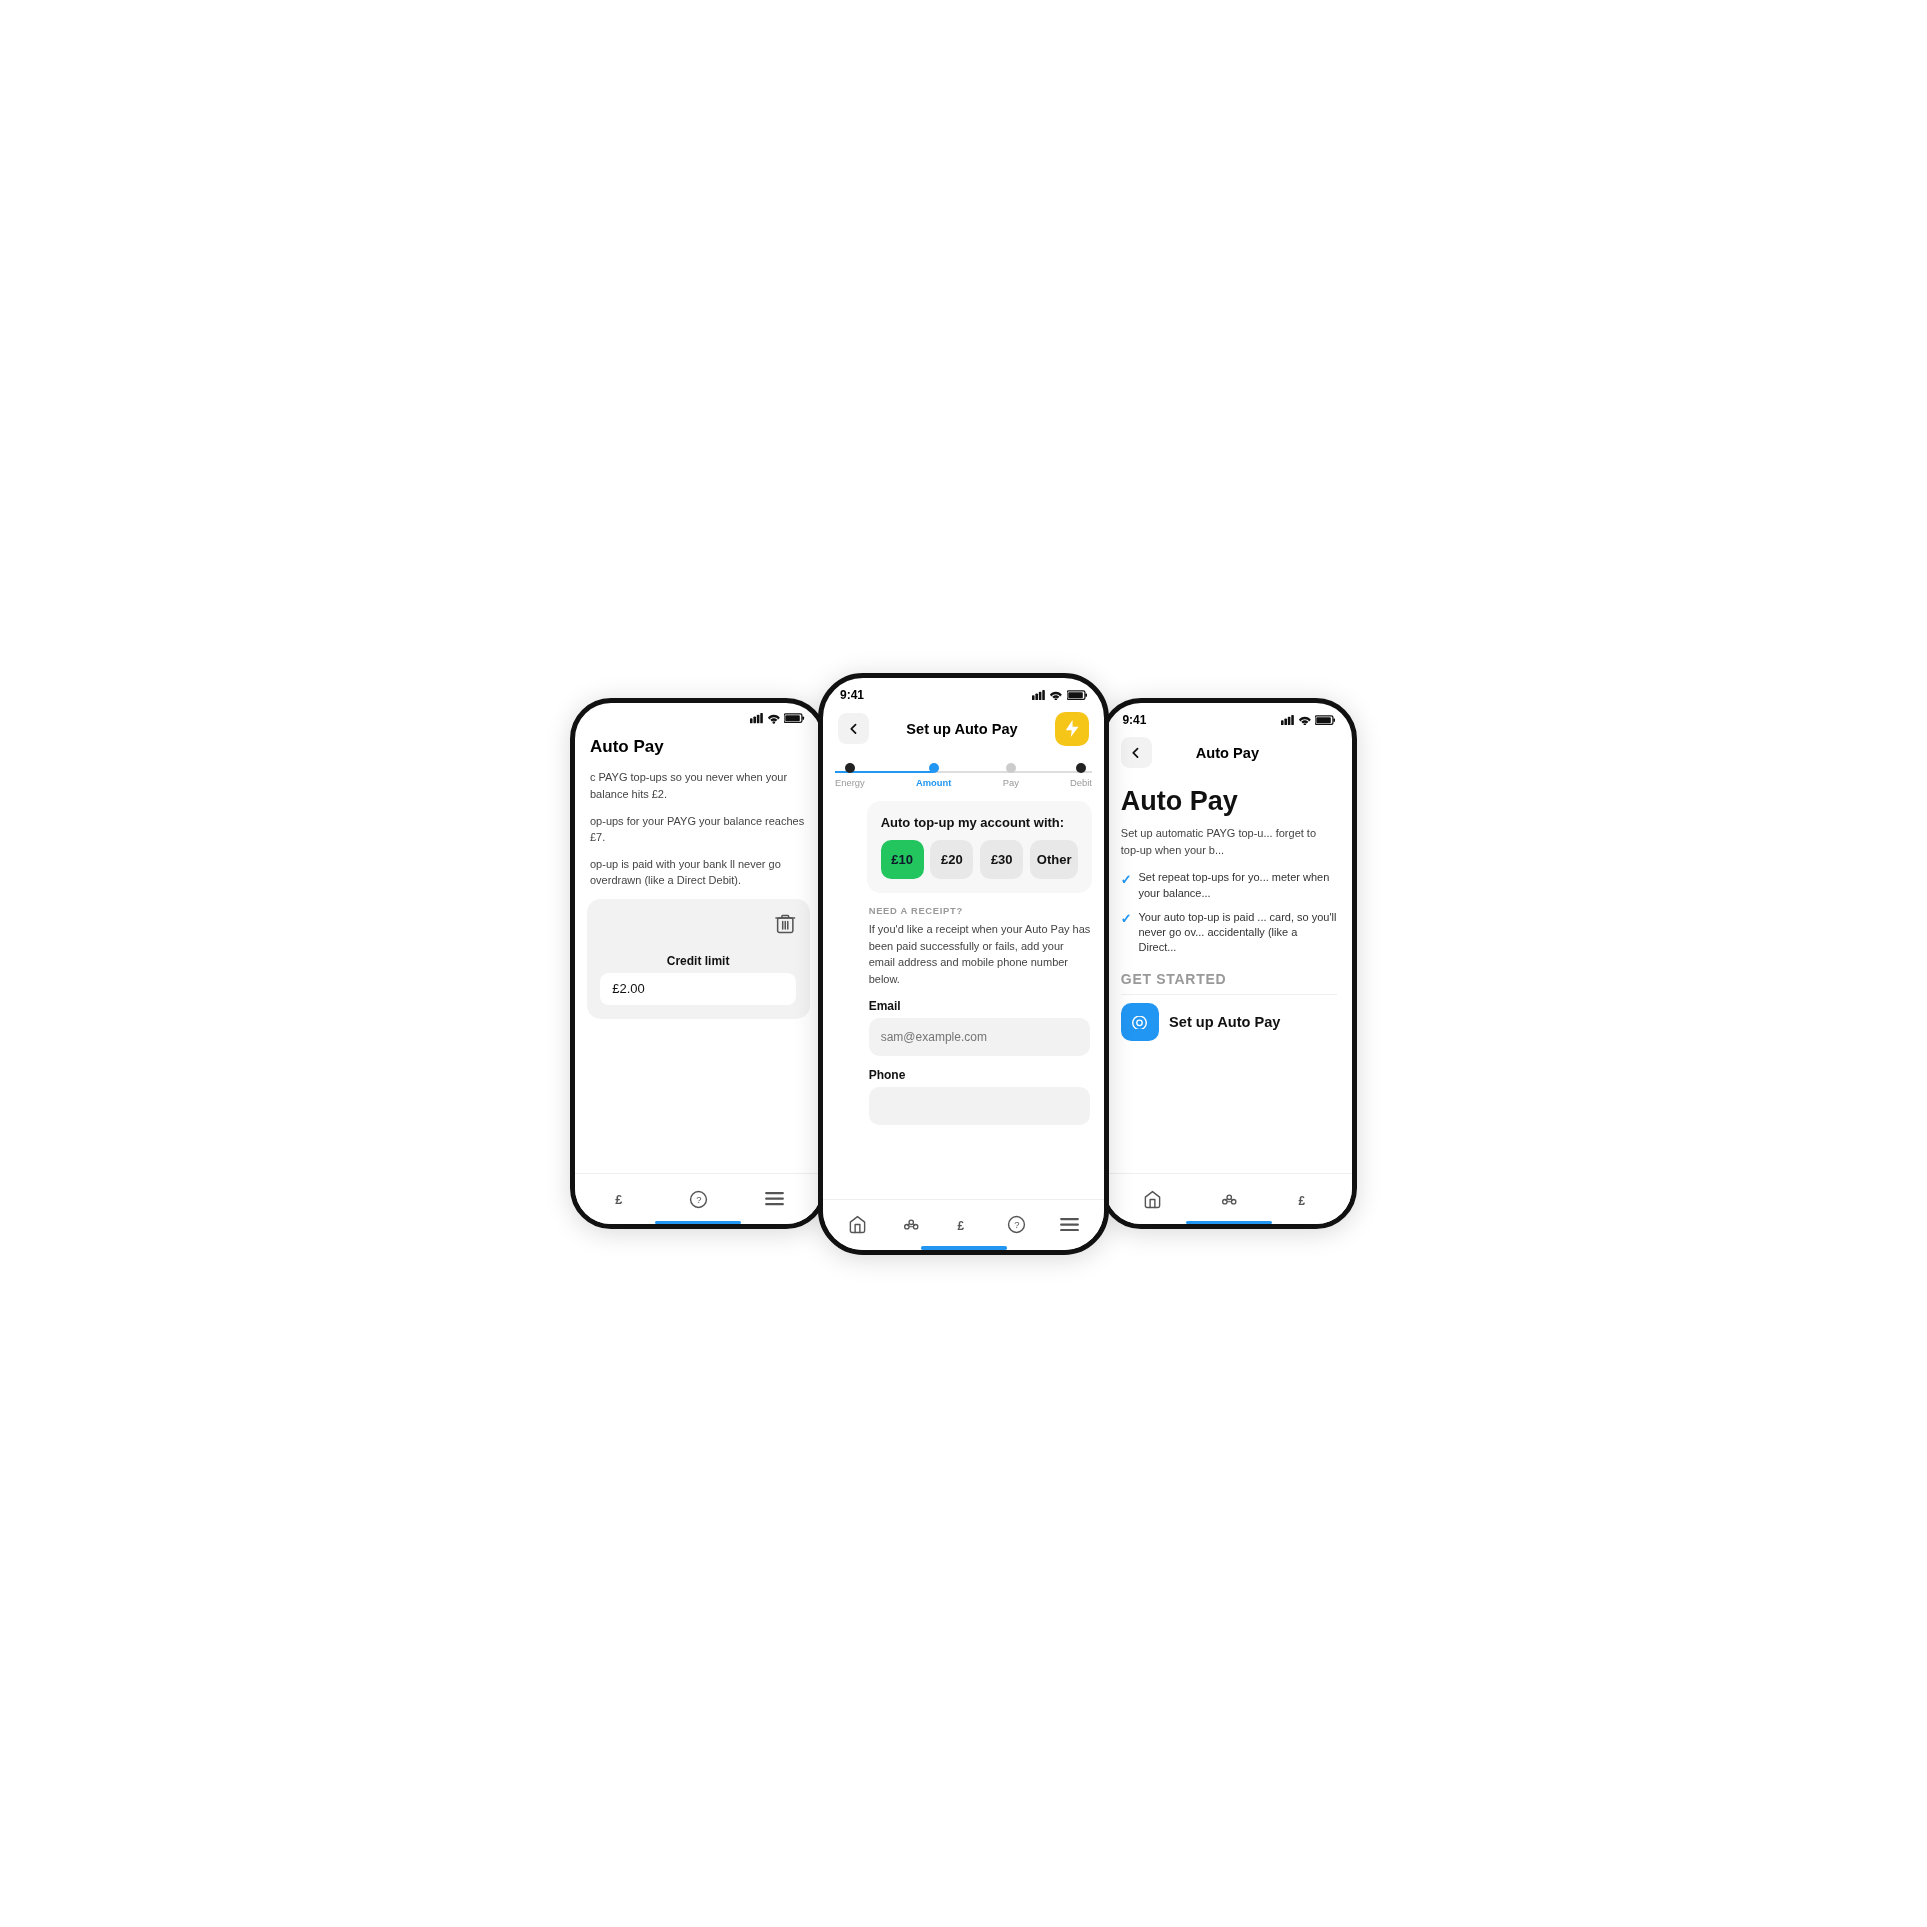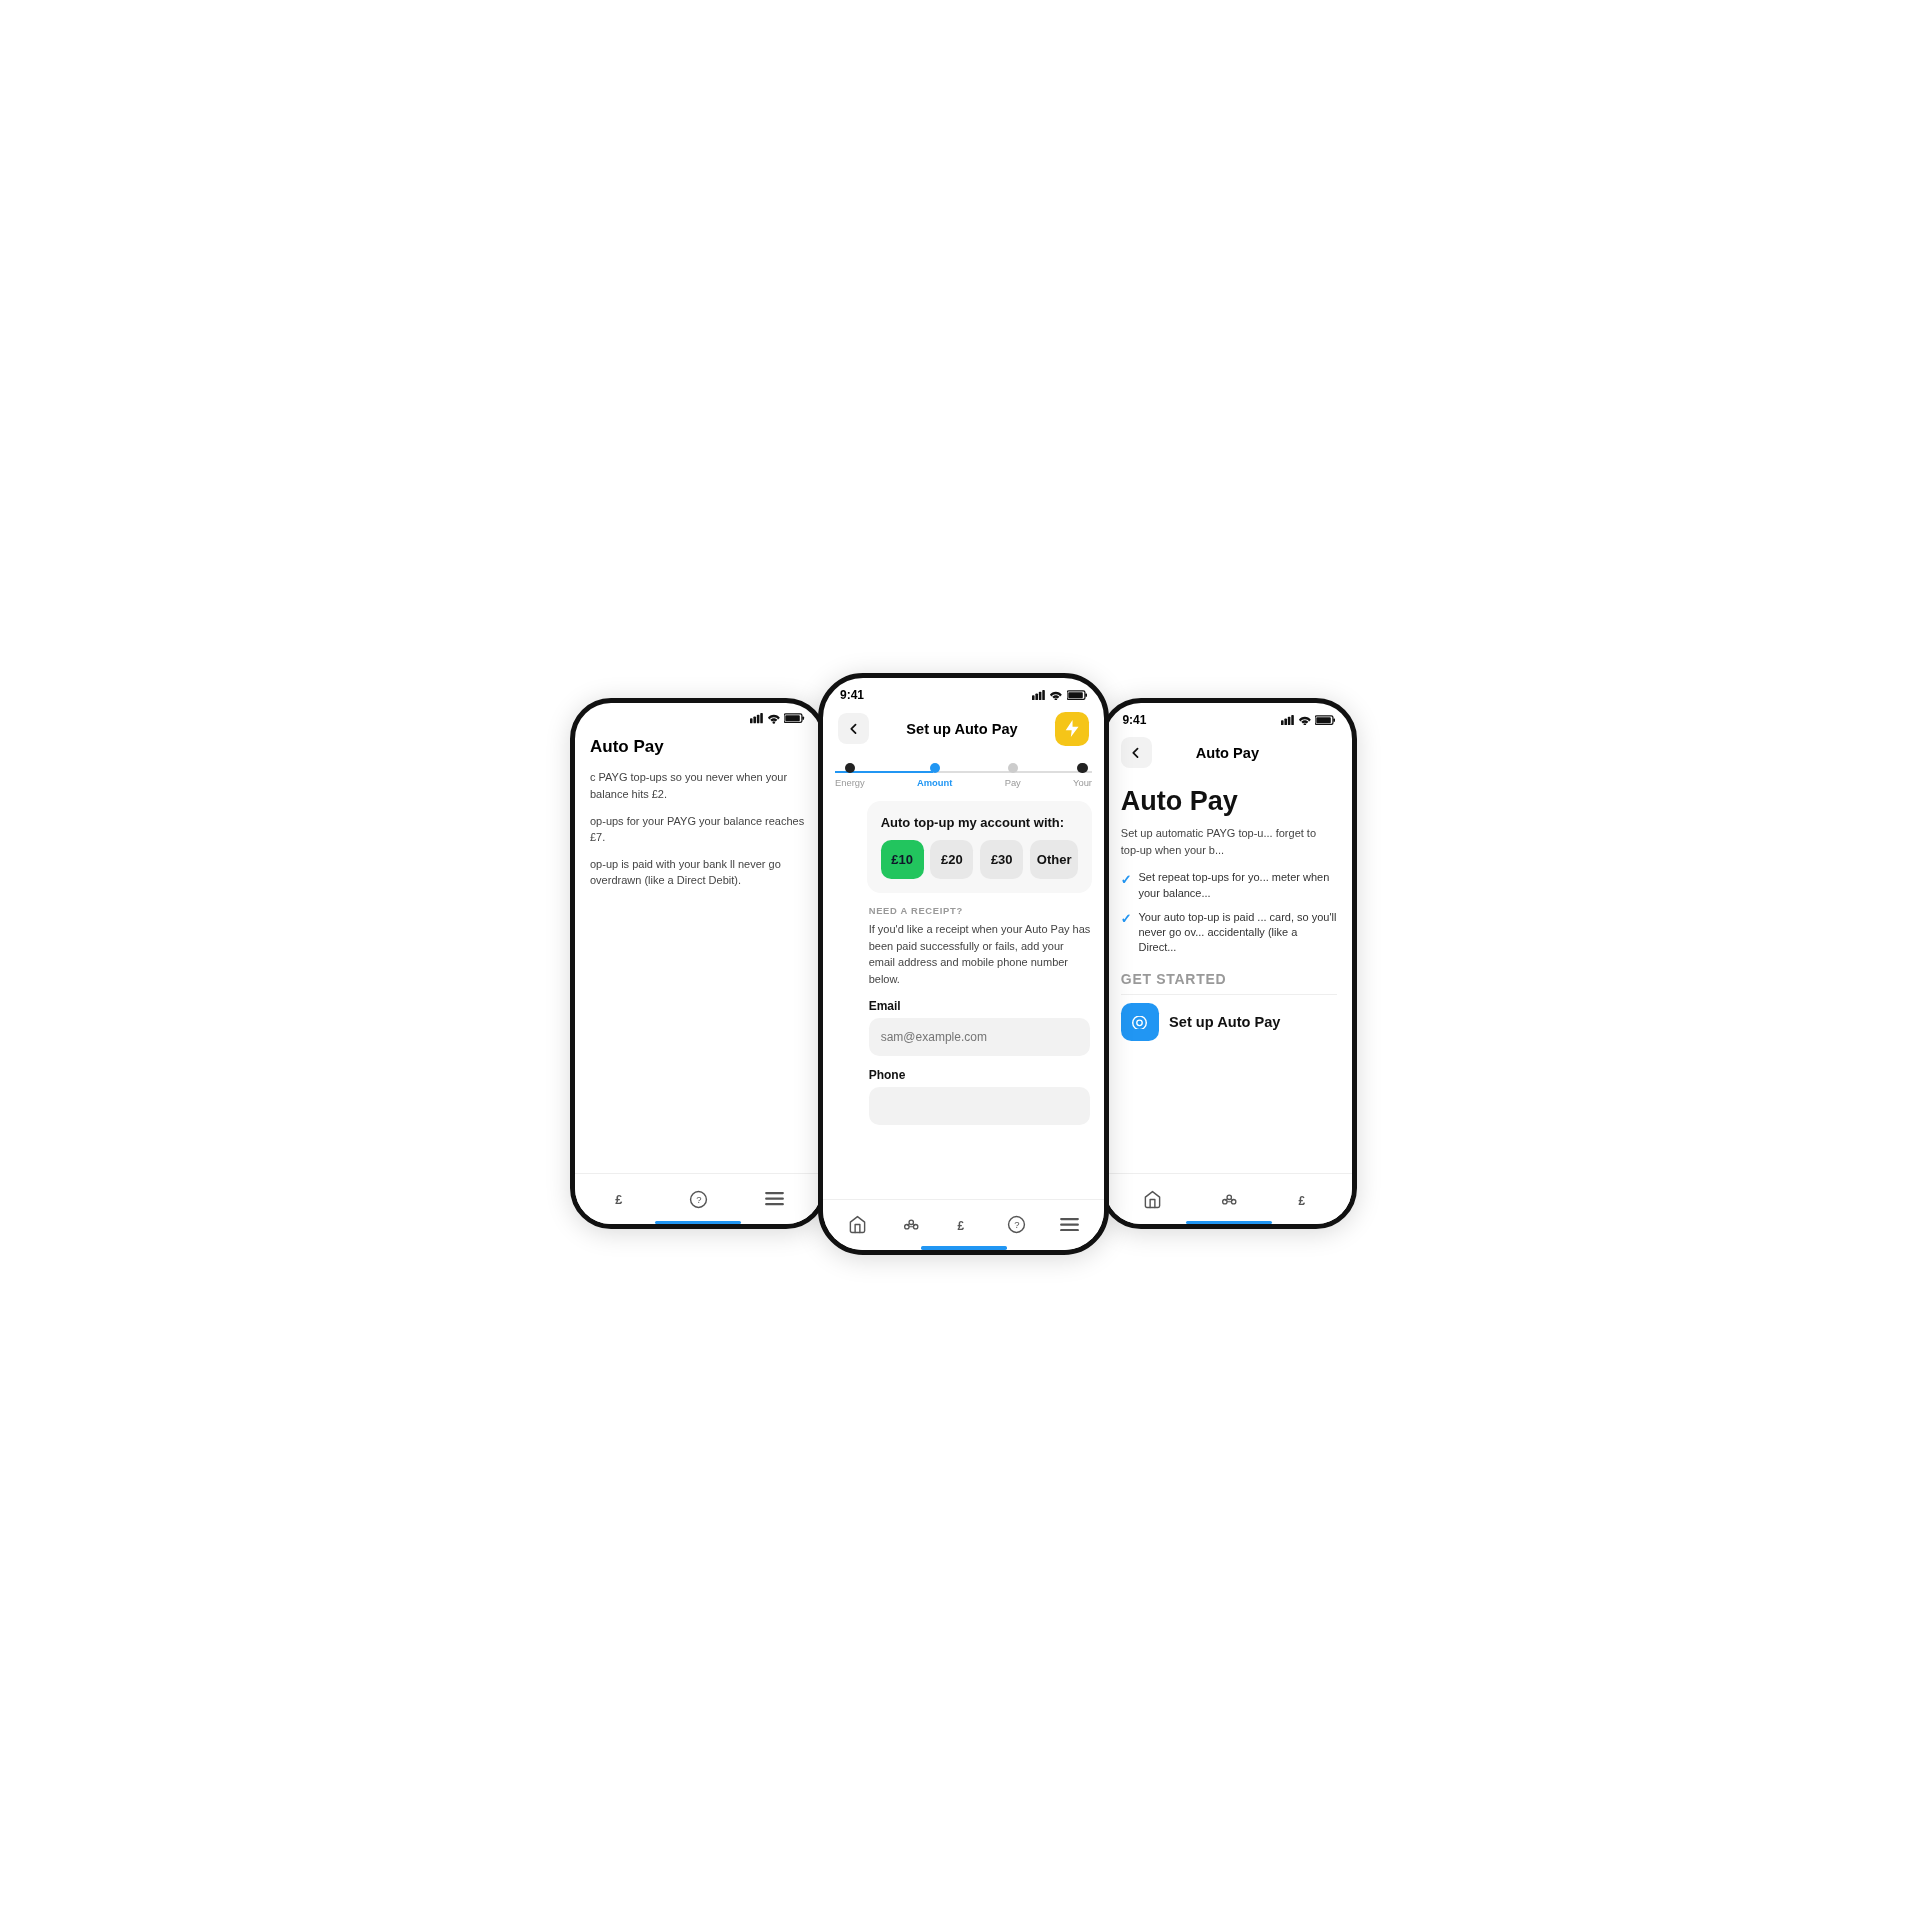--- a/index.html
+++ b/index.html
@@ -404,20 +404,32 @@
           </svg>
       </div>
     </div>
 
     <div class="left-content">
       <div class="left-page-title">Auto Pay</div>
       <div class="left-desc">c PAYG top-ups so you never when your balance hits £2.</div>
       <div class="left-desc">op-ups for your PAYG your balance reaches £7.</div>
       <div class="left-desc">op-up is paid with your bank ll never go overdrawn (like a Direct Debit).</div>
 
+      <div class="credit-card">
+        <div class="trash-icon">
+          <svg width="20.5" height="22" viewBox="0 0 24 26" fill="none">
+            <rect x="3" y="6" width="18" height="17" rx="2" stroke="#555" stroke-width="1.8" fill="none"></rect>
+            <path d="M9 10v9M12 10v9M15 10v9" stroke="#555" stroke-width="1.8" stroke-linecap="round"></path>
+            <path d="M1 6h22" stroke="#555" stroke-width="1.8" stroke-linecap="round"></path>
+            <path d="M8 6V4a1 1 0 011-1h6a1 1 0 011 1v2" stroke="#555" stroke-width="1.8"></path>
+          </svg>
+        </div>
+        <div class="credit-label">Credit limit</div>
+        <div class="credit-value">£2.00</div>
+      </div>
     </div>
 
     <div class="bottom-nav">
       <div class="bottom-nav-indicator"></div>
       <div class="nav-item">
         <svg width="19" height="19" viewBox="0 0 24 24" fill="none" stroke="#555" stroke-width="2" stroke-linecap="round" style="font-size:20px">
             <text x="4" y="18" font-size="16" fill="#555" stroke="none" font-weight="600">£</text>
           </svg>
       </div>
       <div class="nav-item">
@@ -483,21 +495,21 @@
       <div class="step-item">
         <div class="step-dot active"></div>
         <span class="step-label active">Amount</span>
       </div>
       <div class="step-item">
         <div class="step-dot"></div>
         <span class="step-label">Pay</span>
       </div>
       <div class="step-item">
         <div class="step-dot done"></div>
-        <span class="step-label">Your</span>
+        <span class="step-label">Debit</span>
       </div>
     </div>
 
     <div style="overflow-y: auto; height: calc(100% - 39px - 39px - 51px - 48px); padding: 0 12px; margin-left: 32px;">
 
       <div class="card">
         <div class="card-title">Auto top-up my account with:</div>
         <div class="amount-grid">
           <div class="amount-btn selected">£10</div>
           <div class="amount-btn">£20</div>

